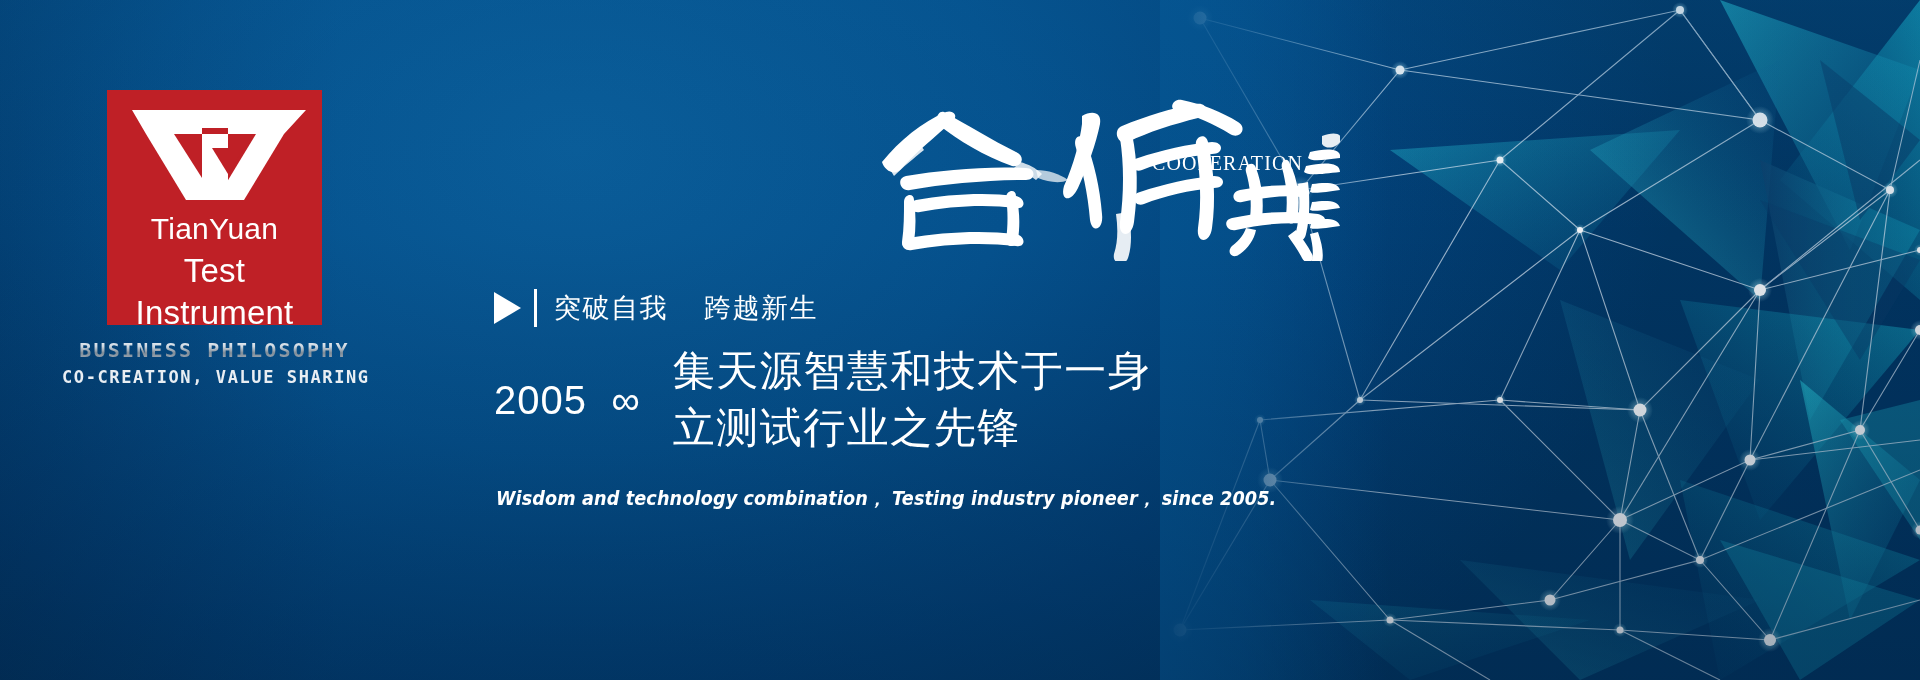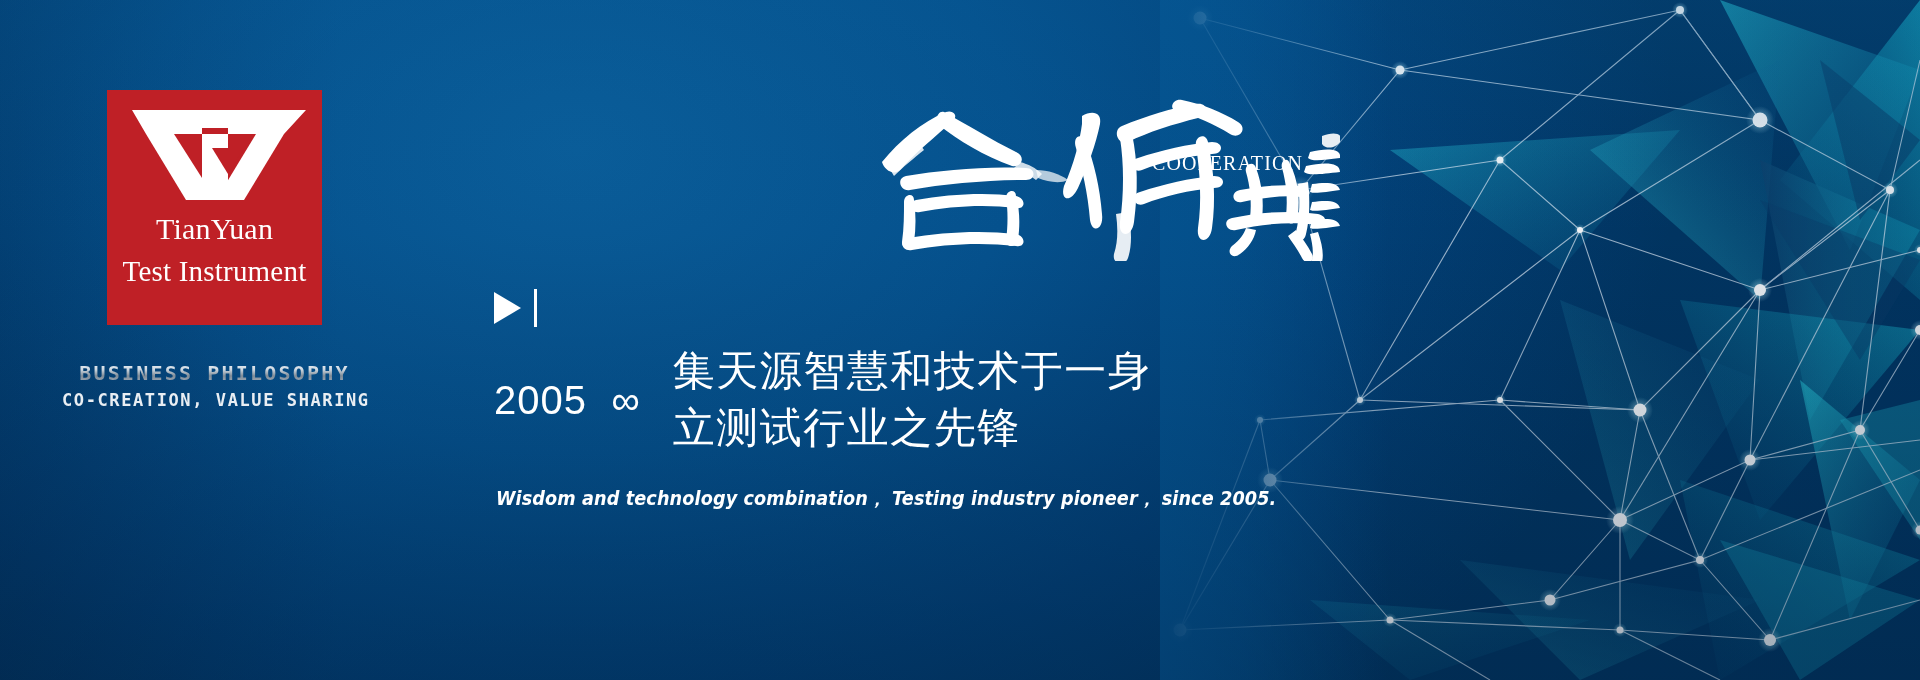--- a/index.html
+++ b/index.html
@@ -72,43 +72,42 @@
   .logo-mark svg { display:block; width:100%; height:100%; }
   .logo-name {
     position: absolute;
     left: 0; right: 0;
     top: 118px;
     text-align: center;
     color: #ffffff;
     font-size: 30px;
     line-height: 42px;
     letter-spacing: 0.2px;
-    font-family: Liberation Serif, serif;
-  }
-  .logo-name .ln2 { display:block; font-size: 29px; }
+    font-family: Liberation Sans, sans-serif;
+  }
+  .logo-name .ln2 { display:block; font-size: 33px; }
 
   .philosophy {
     position: absolute;
     left: -45px;
     top: 248px;
     width: 305px;
     text-align: center;
   }
   .phil-main {
     font-family: "DejaVu Sans Mono", "Liberation Mono", monospace;
     font-weight: bold;
     font-size: 20px;
     letter-spacing: 2.2px;
     background: linear-gradient(to bottom, #f2f6fa 0%, #cfd9e2 35%, #7e8b97 62%, #aebac6 100%);
     -webkit-background-clip: text;
     background-clip: text;
     color: transparent;
     -webkit-text-fill-color: transparent;
     white-space: nowrap;
-    margin-top: 23px;
   }
   .phil-sub {
     margin-top: 5px;
     font-family: "DejaVu Sans Mono", "Liberation Mono", monospace;
     font-weight: bold;
     font-size: 17px;
     letter-spacing: 1.6px;
     color: #e9eef3;
     white-space: nowrap;
   }
@@ -427,20 +426,21 @@
         <path d="M448,136 C452,148 454,158 452,166 C450,174 440,172 442,164 C444,156 442,146 440,138 Z"></path>
       </g>
     </svg>
   </div>
   <div class="cooperation">COOPERATION</div>
 
   <div class="copy">
     <div class="kicker">
       <span class="tri"></span>
       <span class="rule"></span>
+      <span class="ktext">突破自我    跨越新生</span>
     </div>
 
     <div class="headline">
       <span class="year">2005  ∞</span>
       <span class="hl-lines">
         <span class="hl-line">集天源智慧和技术于一身</span>
         <span class="hl-line">立测试行业之先锋</span>
       </span>
     </div>
 

